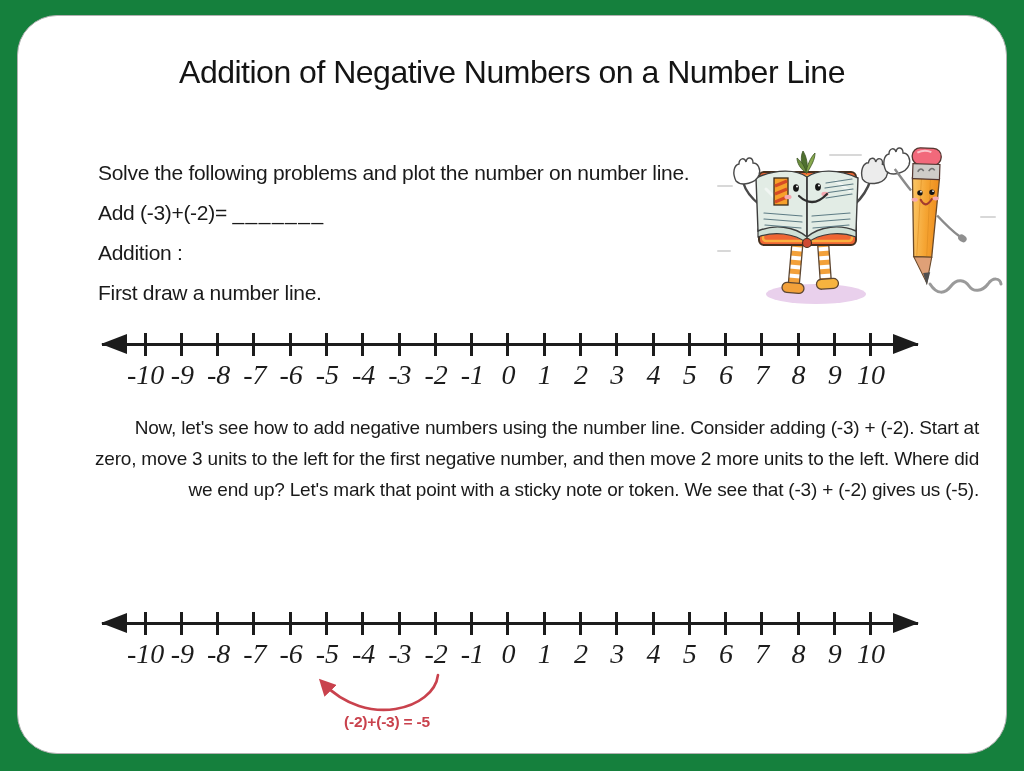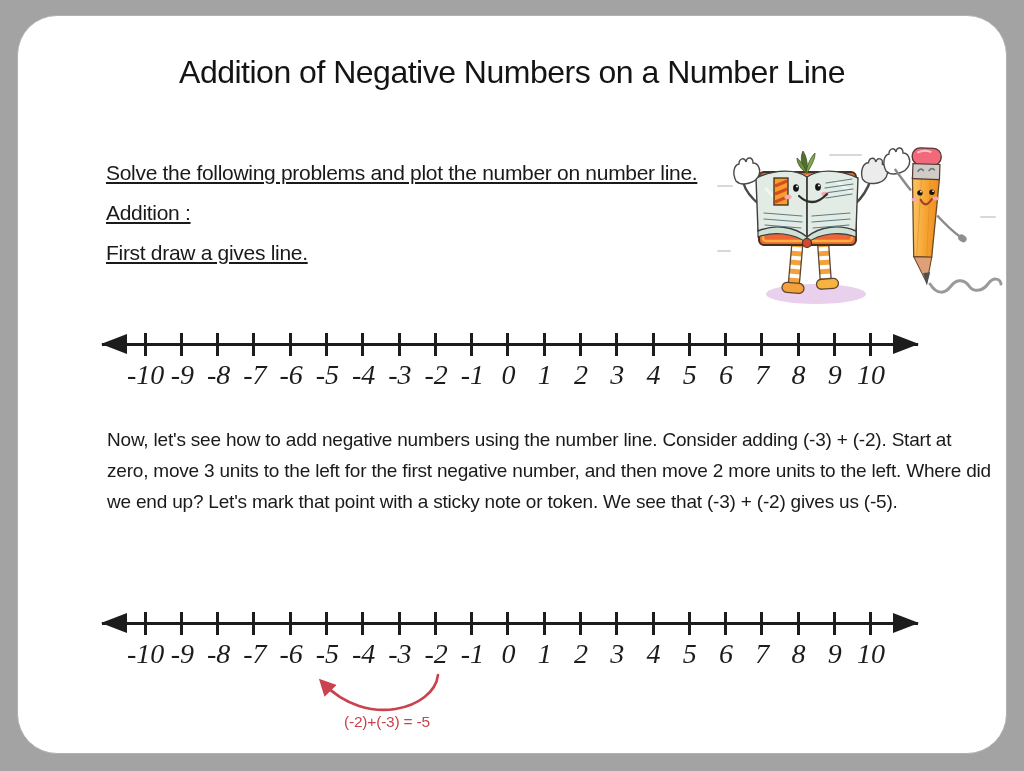--- a/index.html
+++ b/index.html
@@ -1,33 +1,33 @@
 <!DOCTYPE html>
 <html><head>
 <meta charset="utf-8">
 <style>
   html,body { margin:0; padding:0; background:#ffffff; }
   .screen {
-    position:relative; width:1024px; height:771px; background:#a3a3a3;
+    position:relative; width:1024px; height:771px; background:#15803d;
     font-family:"Liberation Sans", sans-serif; color:#1a1a1a; overflow:hidden;
   }
   .card {
     position:absolute; left:17px; top:15px; width:988px; height:737px;
     border:1.5px solid #b0b0b0; border-radius:40px; background:#ffffff;
   }
   .title {
     position:absolute; left:0; right:0; top:38px; margin:0;
     text-align:center; font-size:32px; font-weight:500; letter-spacing:-0.5px; color:#141414;
   }
-  .intro { position:absolute; left:88px; top:137px;text-decoration:underline; }
+  .intro { position:absolute; left:80px; top:137px; }
   .intro p { margin:0; font-size:21px; line-height:40px; letter-spacing:-0.3px; white-space:nowrap; }
   .blank { letter-spacing:1.5px; }
   .para {
-    position:absolute; left:73px; top:392px; width:884px; margin:16px;
-    font-size:19px; line-height:31px; letter-spacing:-0.2px;
+    position:absolute; left:73px; top:392px; width:884px; margin:4px;
+    font-size:19px; line-height:31px; letter-spacing:-0.2px;text-align:right;
   }
   .chars { position:absolute; left:696px; top:109px; width:290px; height:195px; overflow:visible; }
 
   
   .numberline { position:absolute; left:84px; width:816px; height:64px; }
   #nl1 { top:315px; }
   #nl2 { top:594px; }
   .nl-line { position:absolute; left:0; right:0; top:11.5px; height:3px; background:#1c1c1c; }
   .nl-line::before {
     content:""; position:absolute; left:-1px; top:-8.5px; width:0; height:0;
@@ -45,35 +45,36 @@
   .nl-tick { width:3px; height:23px; background:#1c1c1c; }
   .nl-label {
     font-family:"Liberation Serif", serif; font-size:28px; line-height:1;
     color:#1c1c1c; white-space:nowrap;font-style:italic;
   }
 
   
   .arc { position:absolute; left:283px; top:645px; width:150px; height:74px; overflow:visible; }
   .arc-label {
     position:absolute; left:289px; top:697px; width:160px; text-align:center;
-    font-size:15.5px; letter-spacing:-0.2px; color:#c9424d; font-weight:400;
+    font-size:15.5px; letter-spacing:-0.2px; color:#c9424d; font-weight:700;
   }
 </style>
 </head>
 <body>
 
 <div class="screen">
   <div class="card">
 
     <h1 class="title">Addition of Negative Numbers on a Number Line</h1>
 
     <div class="intro">
       <p>Solve the following problems and plot the number on number line.</p>
+      <p><span>Add (-3)+(-2)= </span><span class="blank">_______</span></p>
       <p>Addition :</p>
-      <p>First draw a gives line.</p>
+      <p>First draw a number line.</p>
     </div>
 
     <svg class="chars" viewBox="0 0 290 195" aria-hidden="true">
       <defs>
         <linearGradient id="pg" x1="0" y1="0" x2="1" y2="0">
           <stop offset="0" stop-color="#fbc767"></stop>
             <stop offset="0.55" stop-color="#f5a432"></stop>
             <stop offset="1" stop-color="#ee8d1d"></stop>
         </linearGradient>
         <pattern id="sock" width="10" height="9" patternUnits="userSpaceOnUse">

